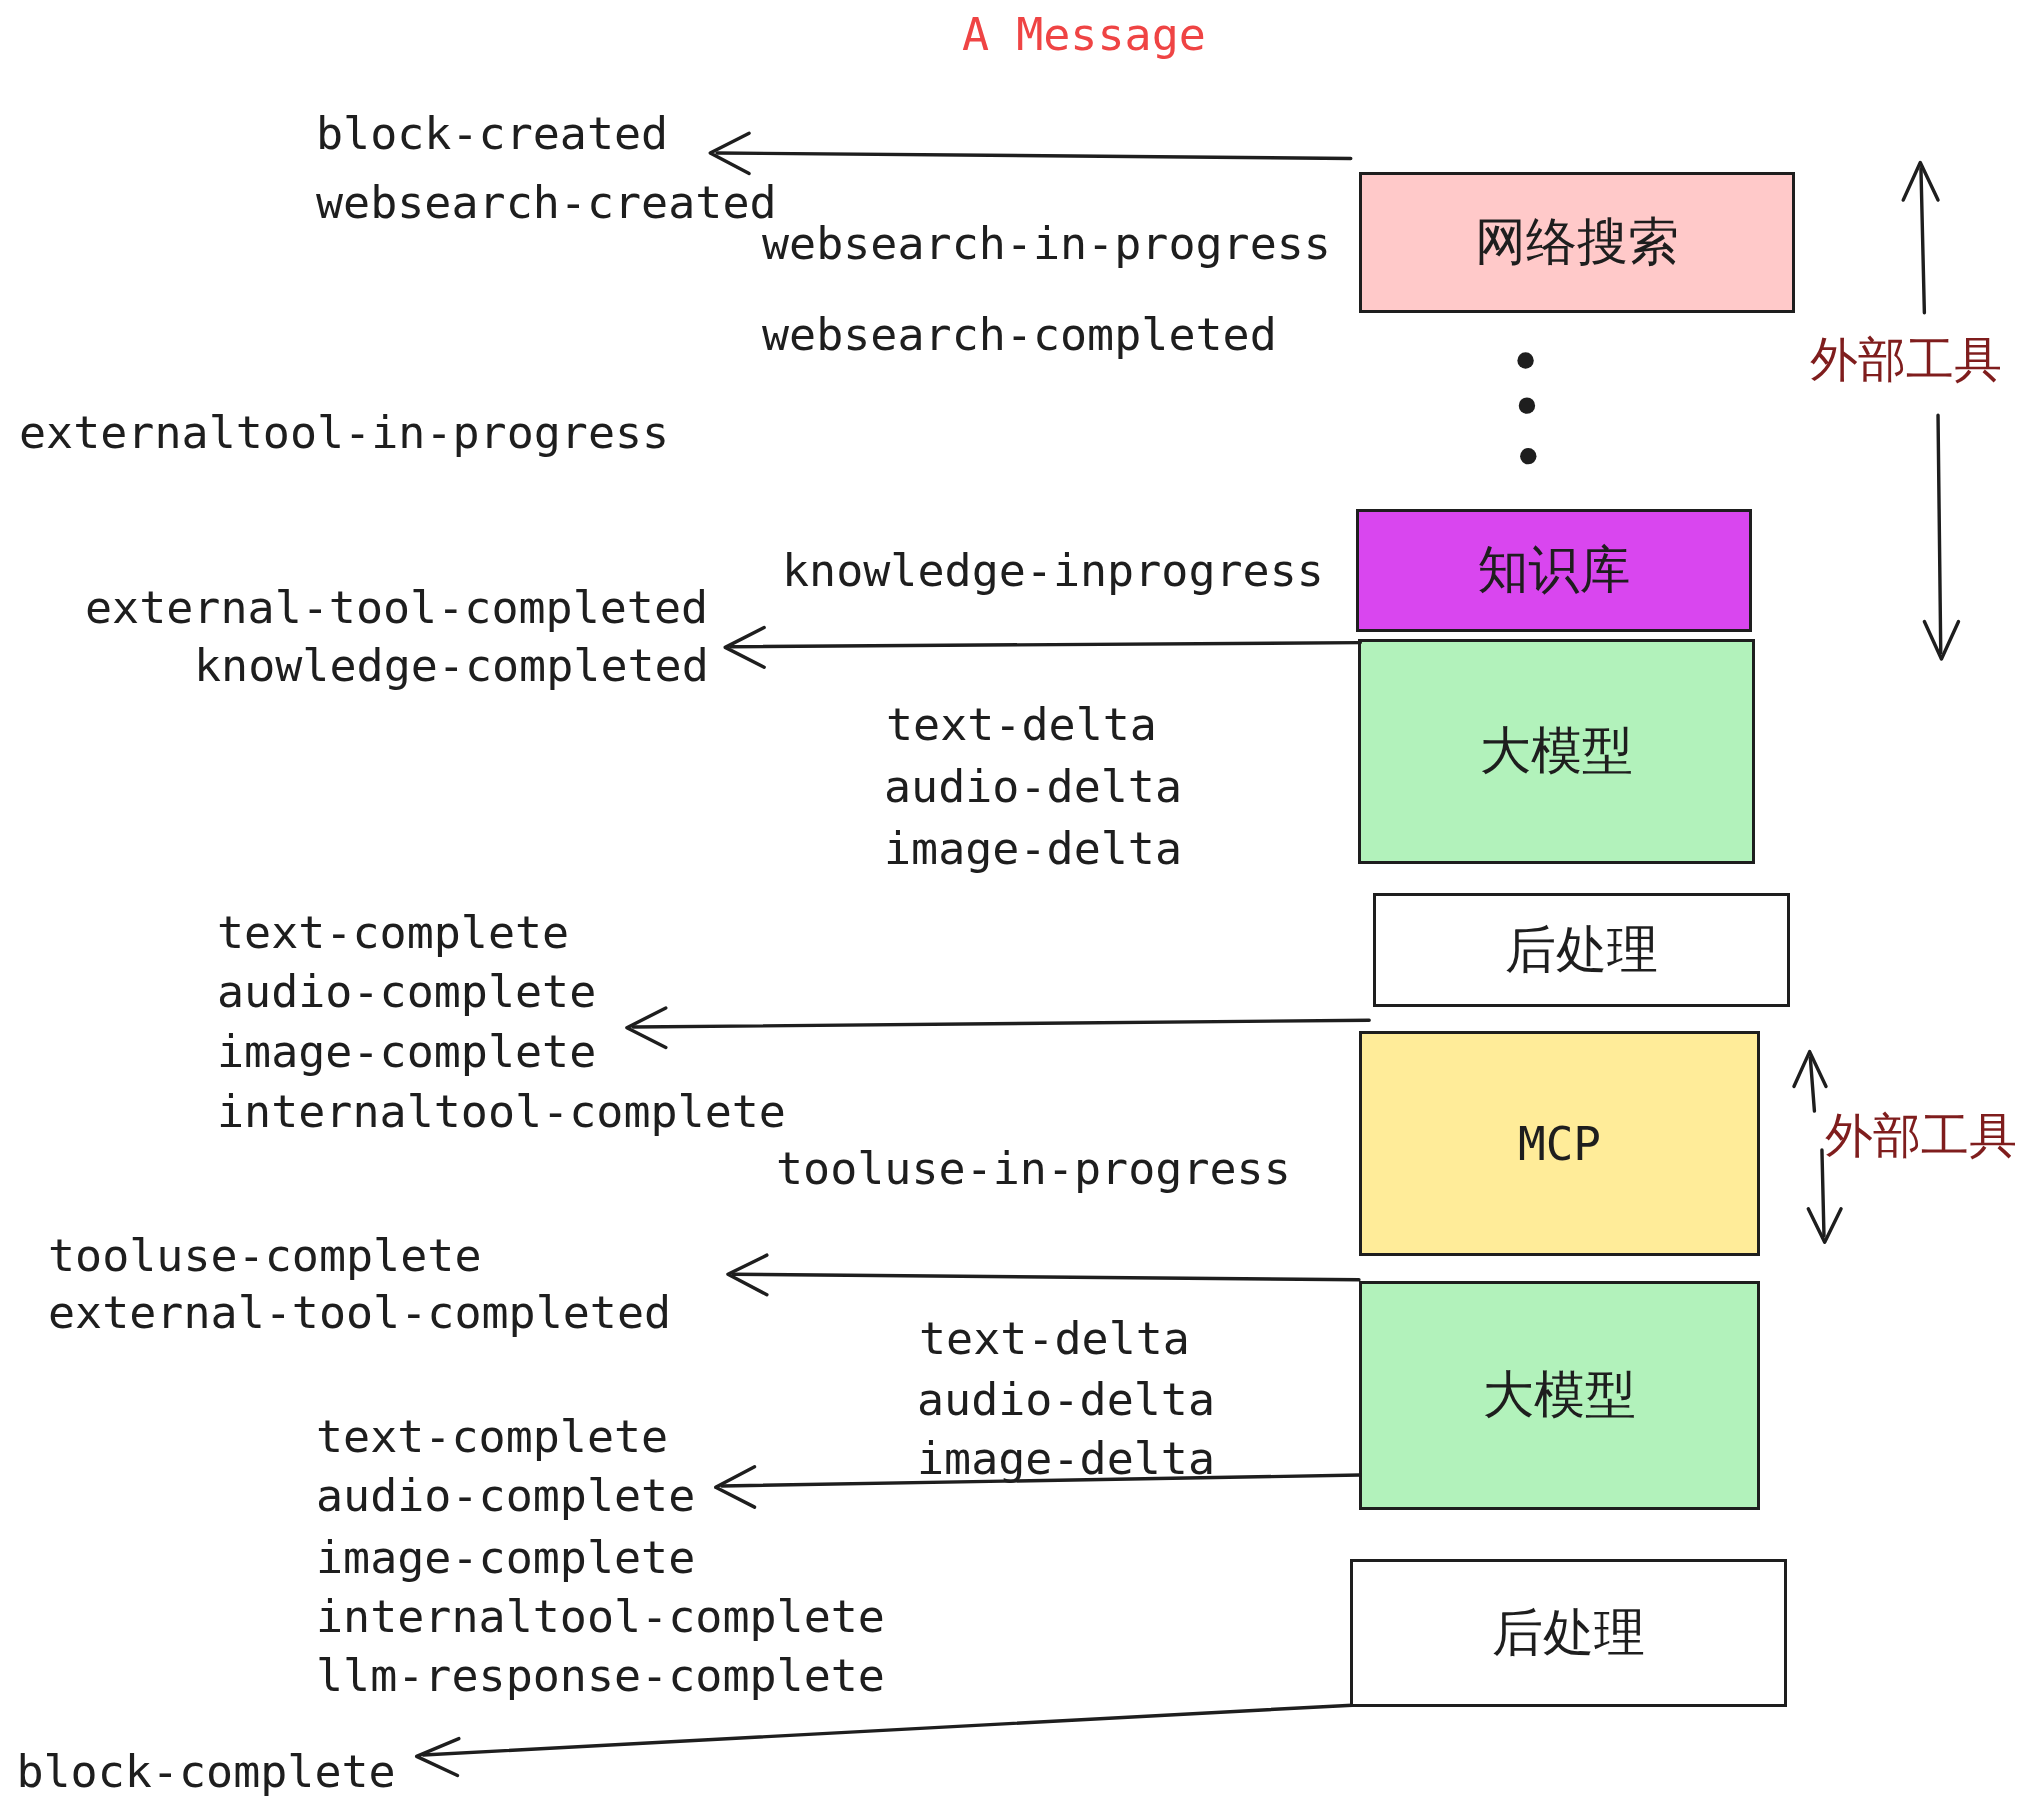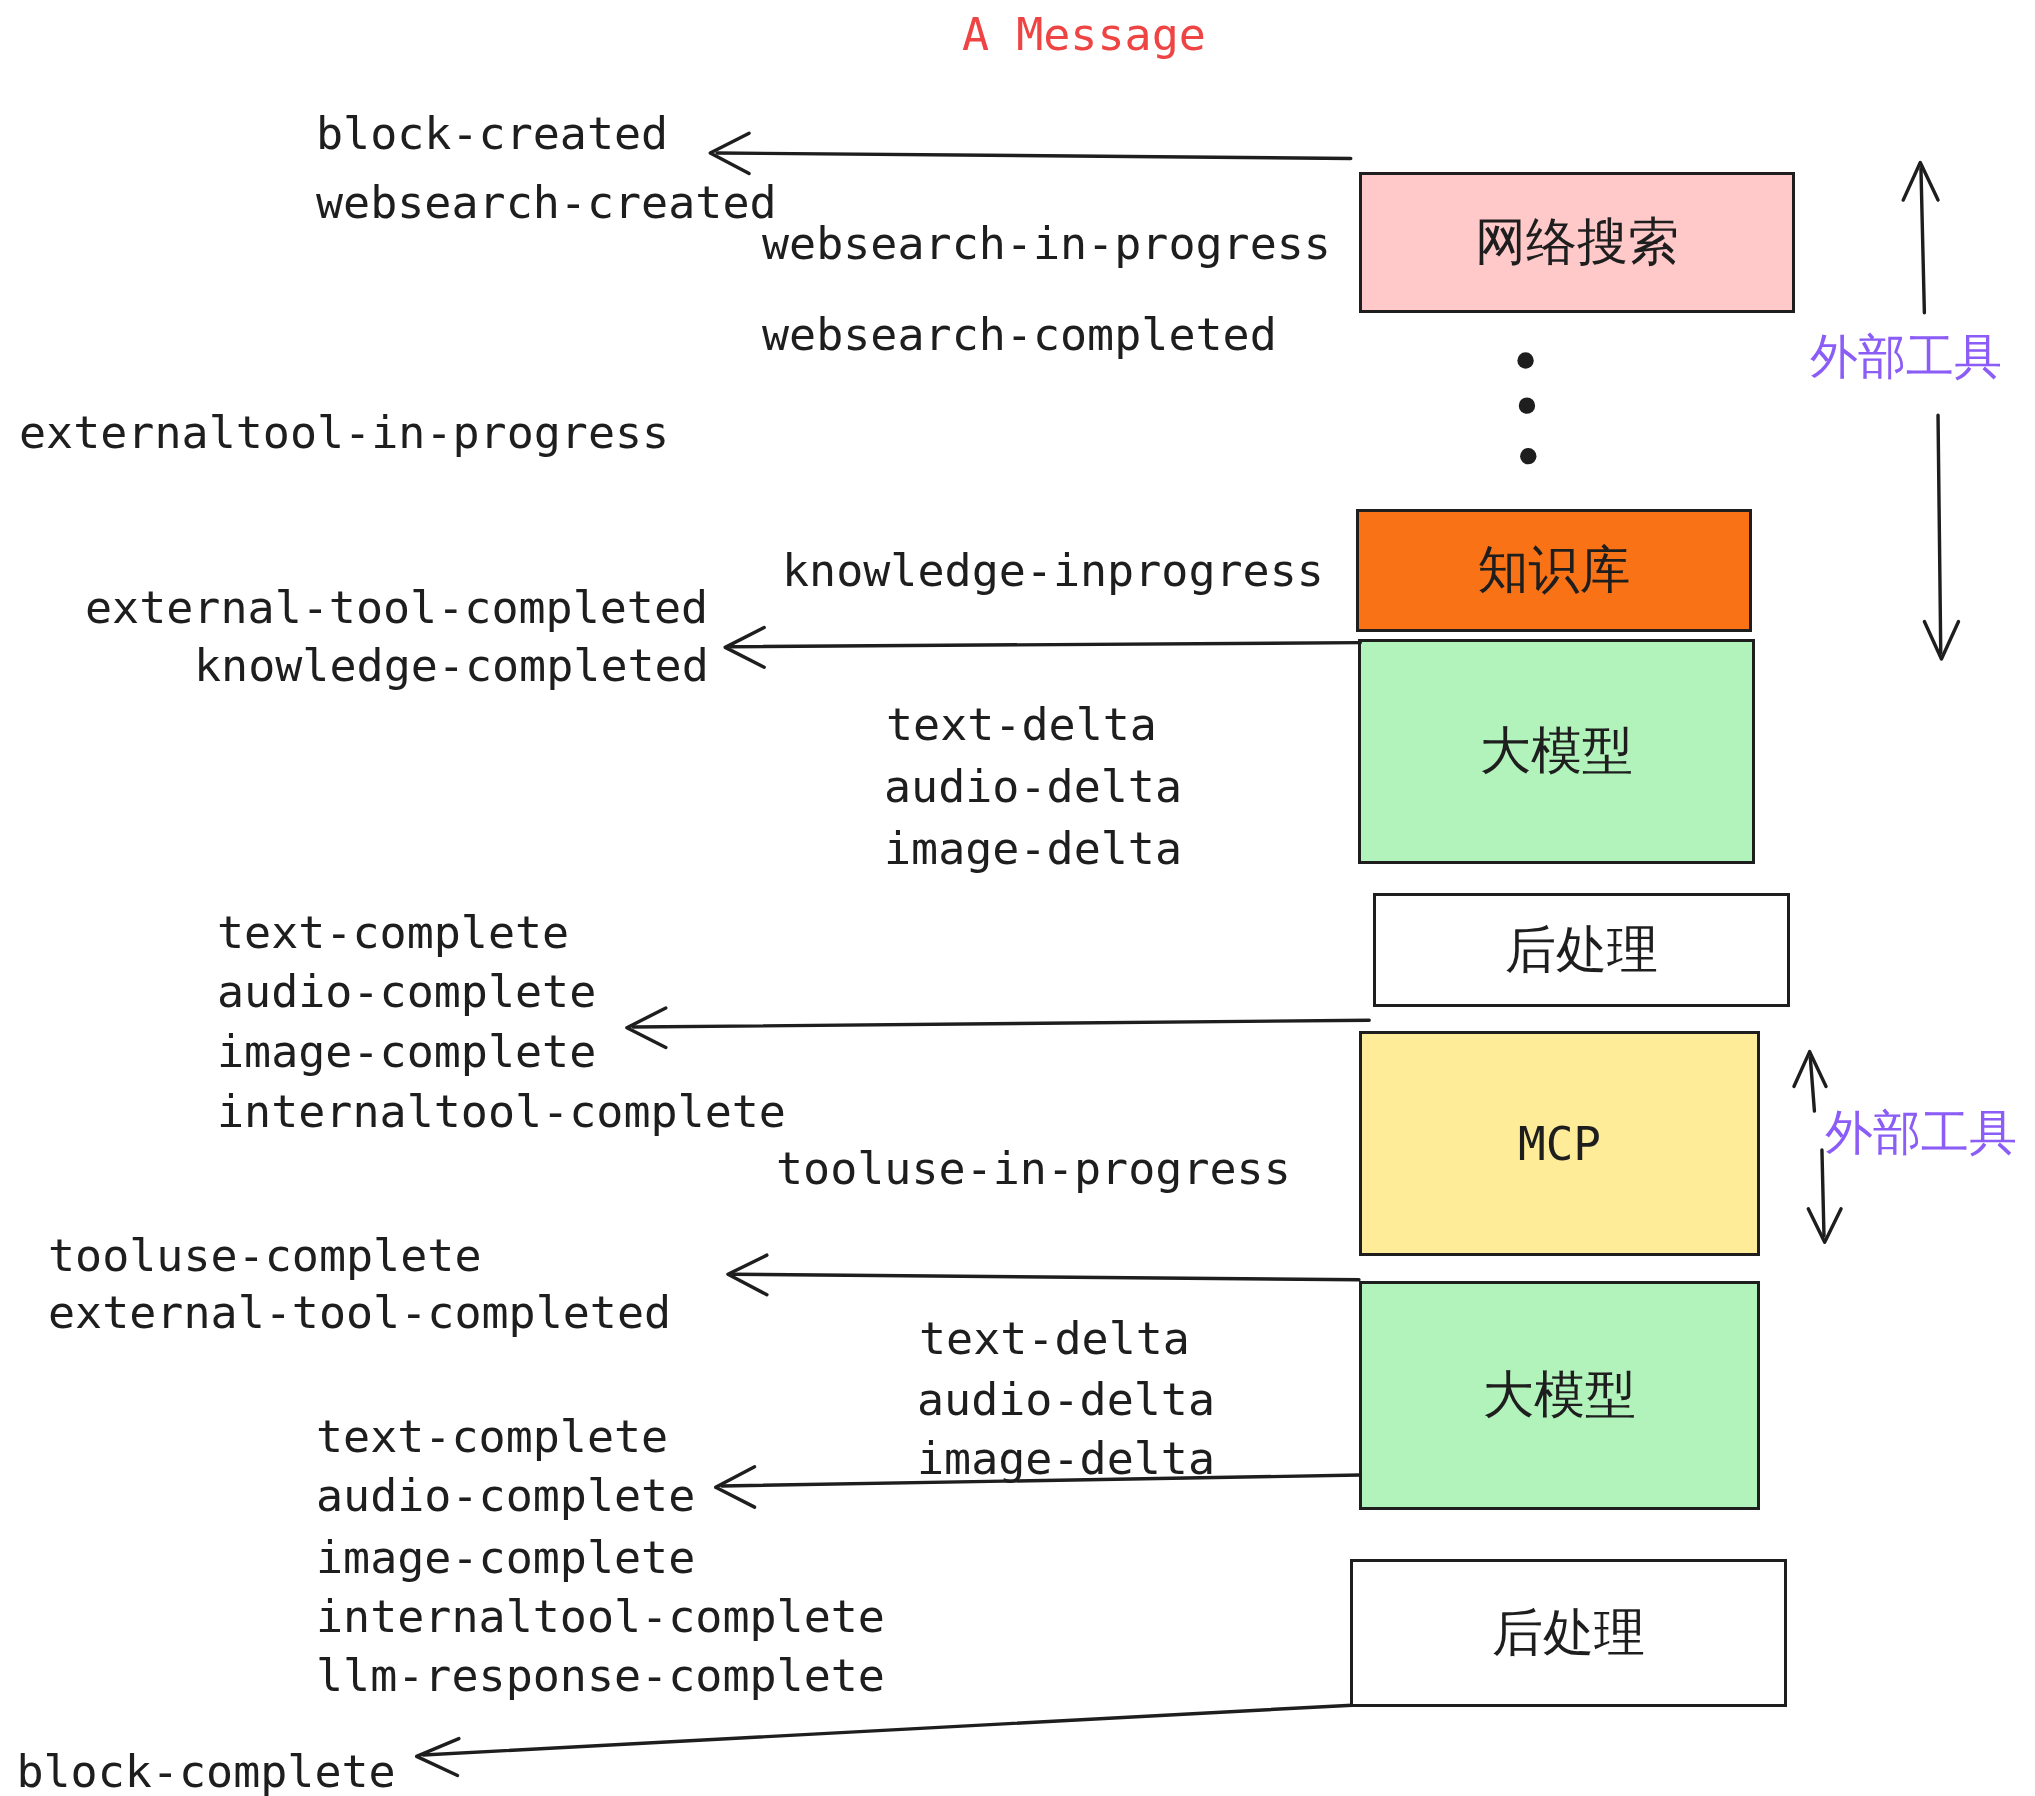--- a/index.html
+++ b/index.html
@@ -34,24 +34,24 @@
     color:#1e1e1e;
     background:#ffffff;
     white-space:nowrap;
   }
   .box.mono{
     font-family:"DejaVu Sans Mono", monospace;
     font-size:46px;
   }
   .side-label{
     position:absolute;
-    font-family:Liberation Mono, monospace;
+    font-family:Liberation Serif, serif;
     font-size:48px;
     line-height:1.05;
-    color:#8b5cf6;
+    color:#7f1d1d;
     white-space:nowrap;
   }
   #arrow-layer{
     position:absolute;left:0;top:0;width:2035px;height:1796px;
     pointer-events:none;
   }
   #arrow-layer *{
     stroke:#1e1e1e;stroke-width:5;fill:none;
     stroke-linecap:round;stroke-linejoin:round;
   }
@@ -86,21 +86,21 @@
   <div class="evt" style="left:917px;top:1366px">audio-delta</div>
   <div class="evt" style="left:917px;top:1425px">image-delta</div>
   <div class="evt" style="left:316px;top:1403px">text-complete</div>
   <div class="evt" style="left:316px;top:1462px">audio-complete</div>
   <div class="evt" style="left:316px;top:1524px">image-complete</div>
   <div class="evt" style="left:316px;top:1583px">internaltool-complete</div>
   <div class="evt" style="left:316px;top:1642px">llm-response-complete</div>
   <div class="evt" style="left:16.4px;top:1738px">block-complete</div>
 
   <div class="box" style="left: 1359px; top: 172px; width: 436px; height: 141px; background: rgb(255, 201, 201);">网络搜索</div>
-  <div class="box" style="left: 1356px; top: 509px; width: 396px; height: 123px; background: #f97316;">知识库</div>
+  <div class="box" style="left: 1356px; top: 509px; width: 396px; height: 123px; background: #d946ef;">知识库</div>
   <div class="box" style="left: 1358px; top: 639px; width: 397px; height: 225px; background: rgb(178, 242, 187);">大模型</div>
   <div class="box" style="left: 1373px; top: 893px; width: 417px; height: 114px; background: rgb(255, 255, 255);">后处理</div>
   <div class="box mono" style="left: 1359px; top: 1031px; width: 401px; height: 225px; background: rgb(255, 236, 153);">MCP</div>
   <div class="box" style="left: 1359px; top: 1281px; width: 401px; height: 229px; background: rgb(178, 242, 187);">大模型</div>
   <div class="box" style="left: 1350px; top: 1559px; width: 437px; height: 148px; background: rgb(255, 255, 255);">后处理</div>
 
   <div class="side-label" style="left:1810px;top:335px">外部工具</div>
   <div class="side-label" style="left:1825px;top:1111px">外部工具</div>
 
   <svg id="arrow-layer" viewBox="0 0 2980 2630">

